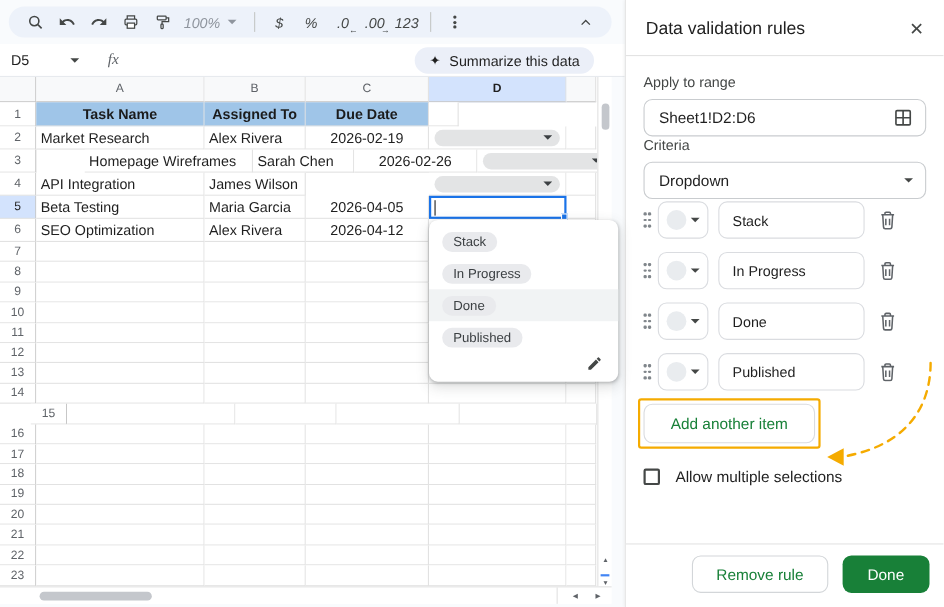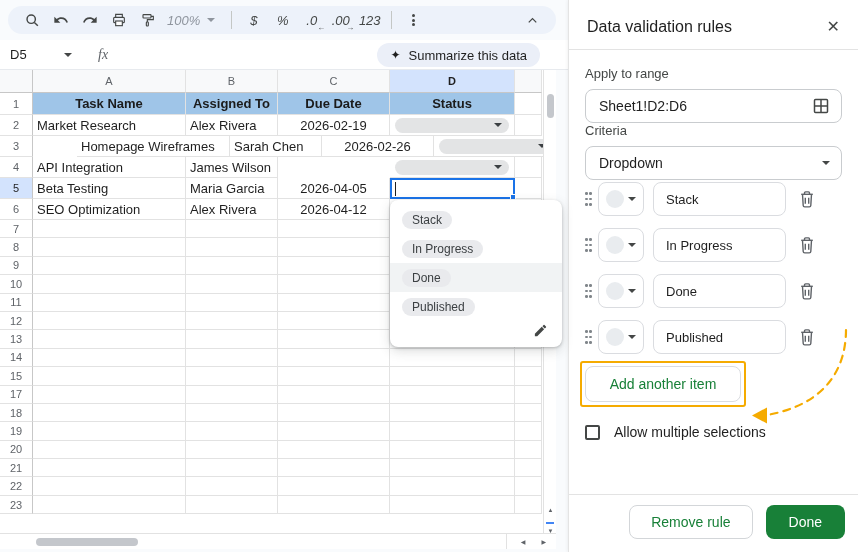--- a/index.html
+++ b/index.html
@@ -189,21 +189,20 @@
           <div class="g-cell g-colhdr" style="width: 92px;">B</div>
           <div class="g-cell g-colhdr" style="width: 112px;">C</div>
           <div class="g-cell g-colhdr selected" style="width: 125px;">D</div>
           <div class="g-cell g-colhdr" style="width: 27px;"></div>
         </div>
         <div class="g-row" style="height: 22px;">
           <div class="g-cell g-rowhdr" style="width: 33px;">1</div>
           <div class="g-cell hdr-cell" style="width: 153px;">Task Name</div>
           <div class="g-cell hdr-cell" style="width: 92px;">Assigned To</div>
           <div class="g-cell hdr-cell" style="width: 112px;">Due Date</div>
-          <div class="g-cell hdr-cell" style="width: 125px;">Status</div>
           <div class="g-cell" style="width: 27px;"></div>
         </div>
         <div class="g-row" style="height: 21px;">
           <div class="g-cell g-rowhdr" style="width: 33px;">2</div>
           <div class="g-cell text-cell" style="width: 153px;">Market Research</div>
           <div class="g-cell text-cell" style="width: 92px;">Alex Rivera</div>
           <div class="g-cell date-cell" style="width: 112px;">2026-02-19</div>
           <div class="g-cell status-cell" style="width: 125px;">
             <div class="chip">
               <span class="caret-down"></span>
@@ -311,22 +310,30 @@
           <div class="g-cell" style="width: 27px;"></div>
         </div>
         <div class="g-row" style="height: 18.4px;">
           <div class="g-cell g-rowhdr" style="width: 33px;">14</div>
           <div class="g-cell" style="width: 153px;"></div>
           <div class="g-cell" style="width: 92px;"></div>
           <div class="g-cell" style="width: 112px;"></div>
           <div class="g-cell" style="width: 125px;"></div>
           <div class="g-cell" style="width: 27px;"></div>
         </div>
-        <div class="g-row" style="height: 18.4px;">
+        <div class="g-row" style="height: 18.4px; padding-left: 28px;">
           <div class="g-cell g-rowhdr" style="width: 33px;">15</div>
+          <div class="g-cell" style="width: 153px;"></div>
+          <div class="g-cell" style="width: 92px;"></div>
+          <div class="g-cell" style="width: 112px;"></div>
+          <div class="g-cell" style="width: 125px;"></div>
+          <div class="g-cell" style="width: 27px;"></div>
+        </div>
+        <div class="g-row" style="height: 18.4px;">
+          <div class="g-cell g-rowhdr" style="width: 33px;">16</div>
           <div class="g-cell" style="width: 153px;"></div>
           <div class="g-cell" style="width: 92px;"></div>
           <div class="g-cell" style="width: 112px;"></div>
           <div class="g-cell" style="width: 125px;"></div>
           <div class="g-cell" style="width: 27px;"></div>
         </div>
         <div class="g-row" style="height: 18.4px;">
           <div class="g-cell g-rowhdr" style="width: 33px;">17</div>
           <div class="g-cell" style="width: 153px;"></div>
           <div class="g-cell" style="width: 92px;"></div>

